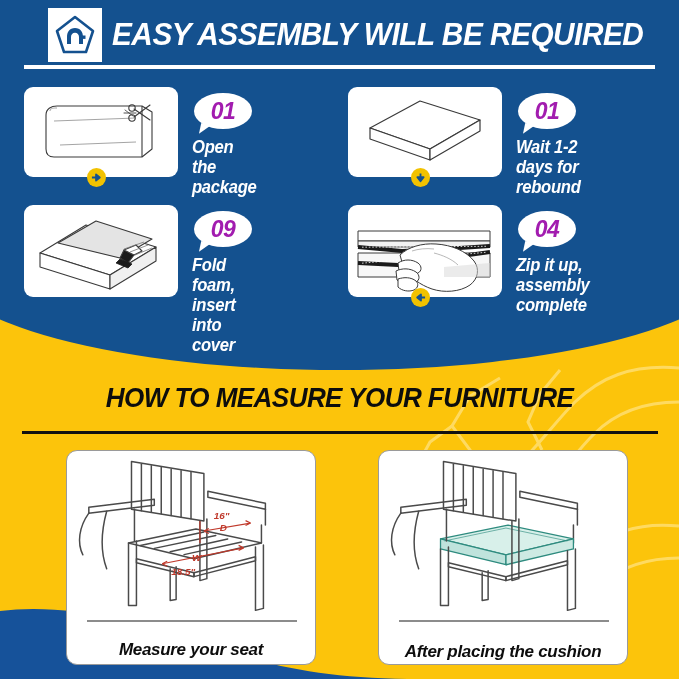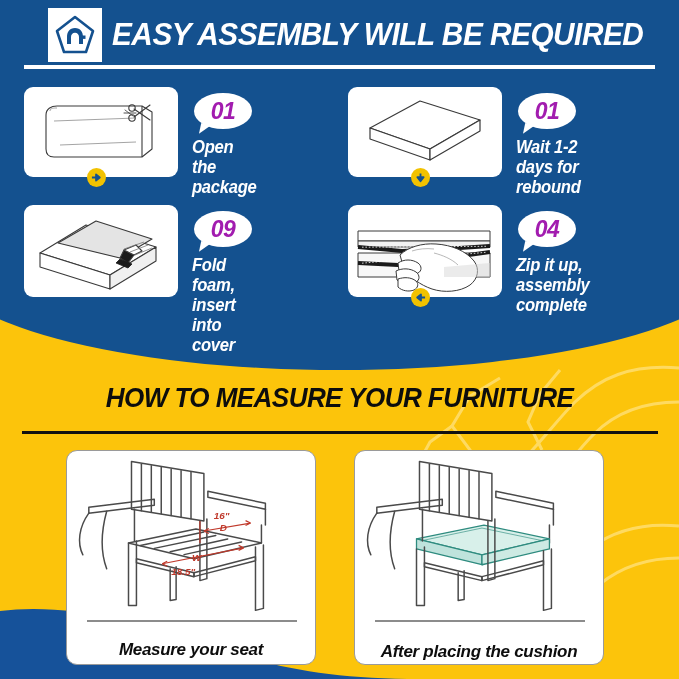--- a/index.html
+++ b/index.html
@@ -393,21 +393,21 @@
         <text x="126" y="110">W</text>
         <text x="105" y="124">18.5"</text>
       </g>
     </svg>
     <div class="divider" style="left:20px; top:169px; width:210px;"></div>
     <div class="mcap" style="left:0; top:188px;">
       <div>Measure your seat</div>
     </div>
   </div>
 
-  <div class="mpanel" style="left:354px; top:450px; width:250px; height:215px;">
+  <div class="mpanel" style="left:378px; top:450px; width:250px; height:215px;">
     <svg class="art" viewBox="0 0 250 165" height="165">
       <g fill="none" stroke="#4a4a4a" stroke-width="1.5" stroke-linejoin="round" stroke-linecap="round">
         <path d="M65 10 L138 22 L138 70 L65 58 Z"></path>
         <path d="M75 12.6 L75 59.5"></path>
         <path d="M85 14.3 L85 61"></path>
         <path d="M95 16 L95 62.6"></path>
         <path d="M105 17.6 L105 64.3"></path>
         <path d="M115 19.3 L115 66"></path>
         <path d="M125 21 L125 67.6"></path>
         <path d="M22 56 L88 48 L88 54 L22 62 Z"></path>

